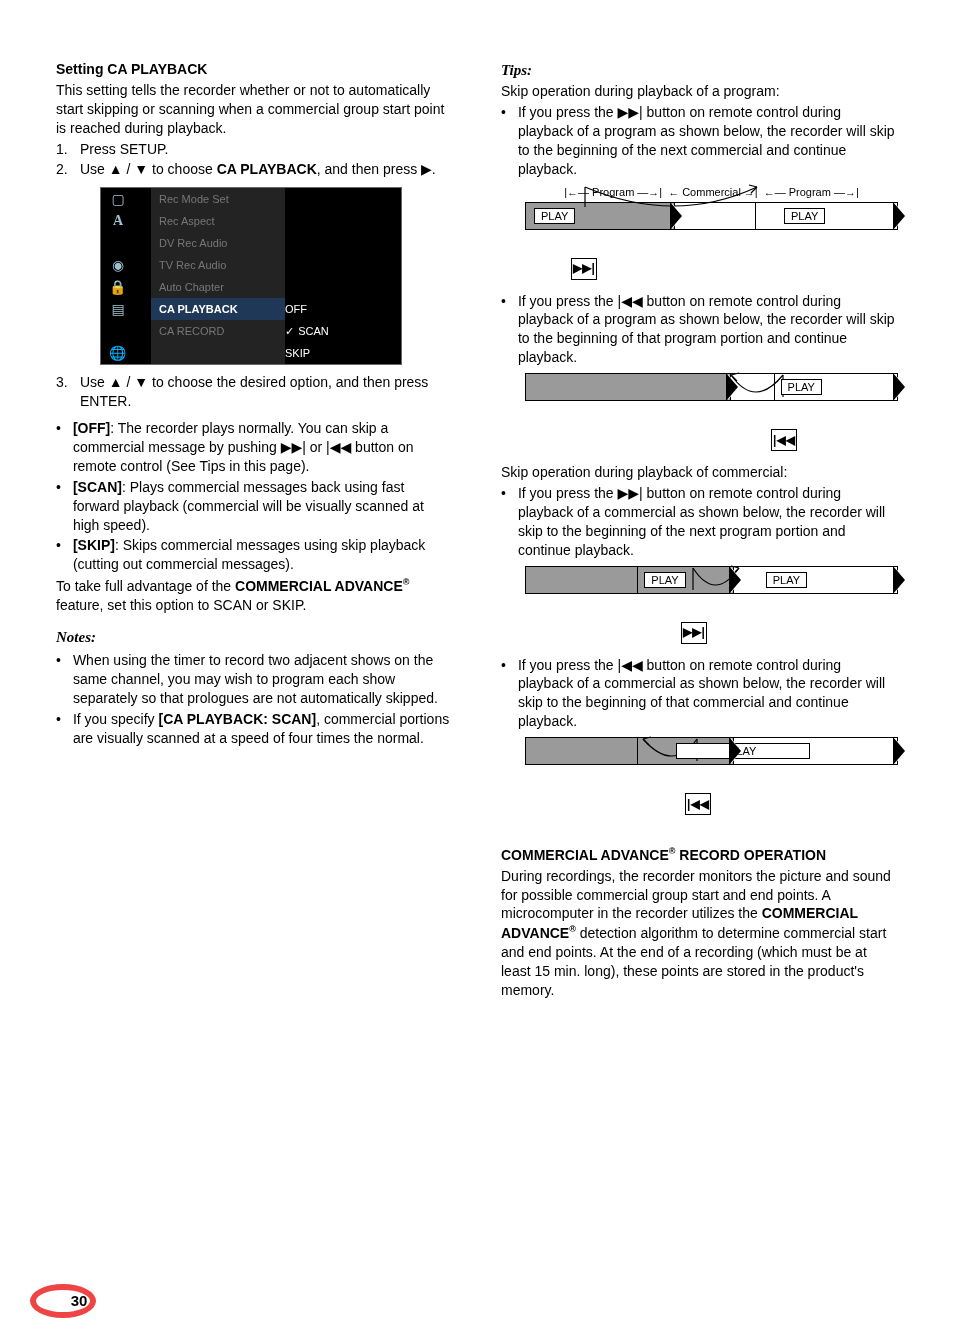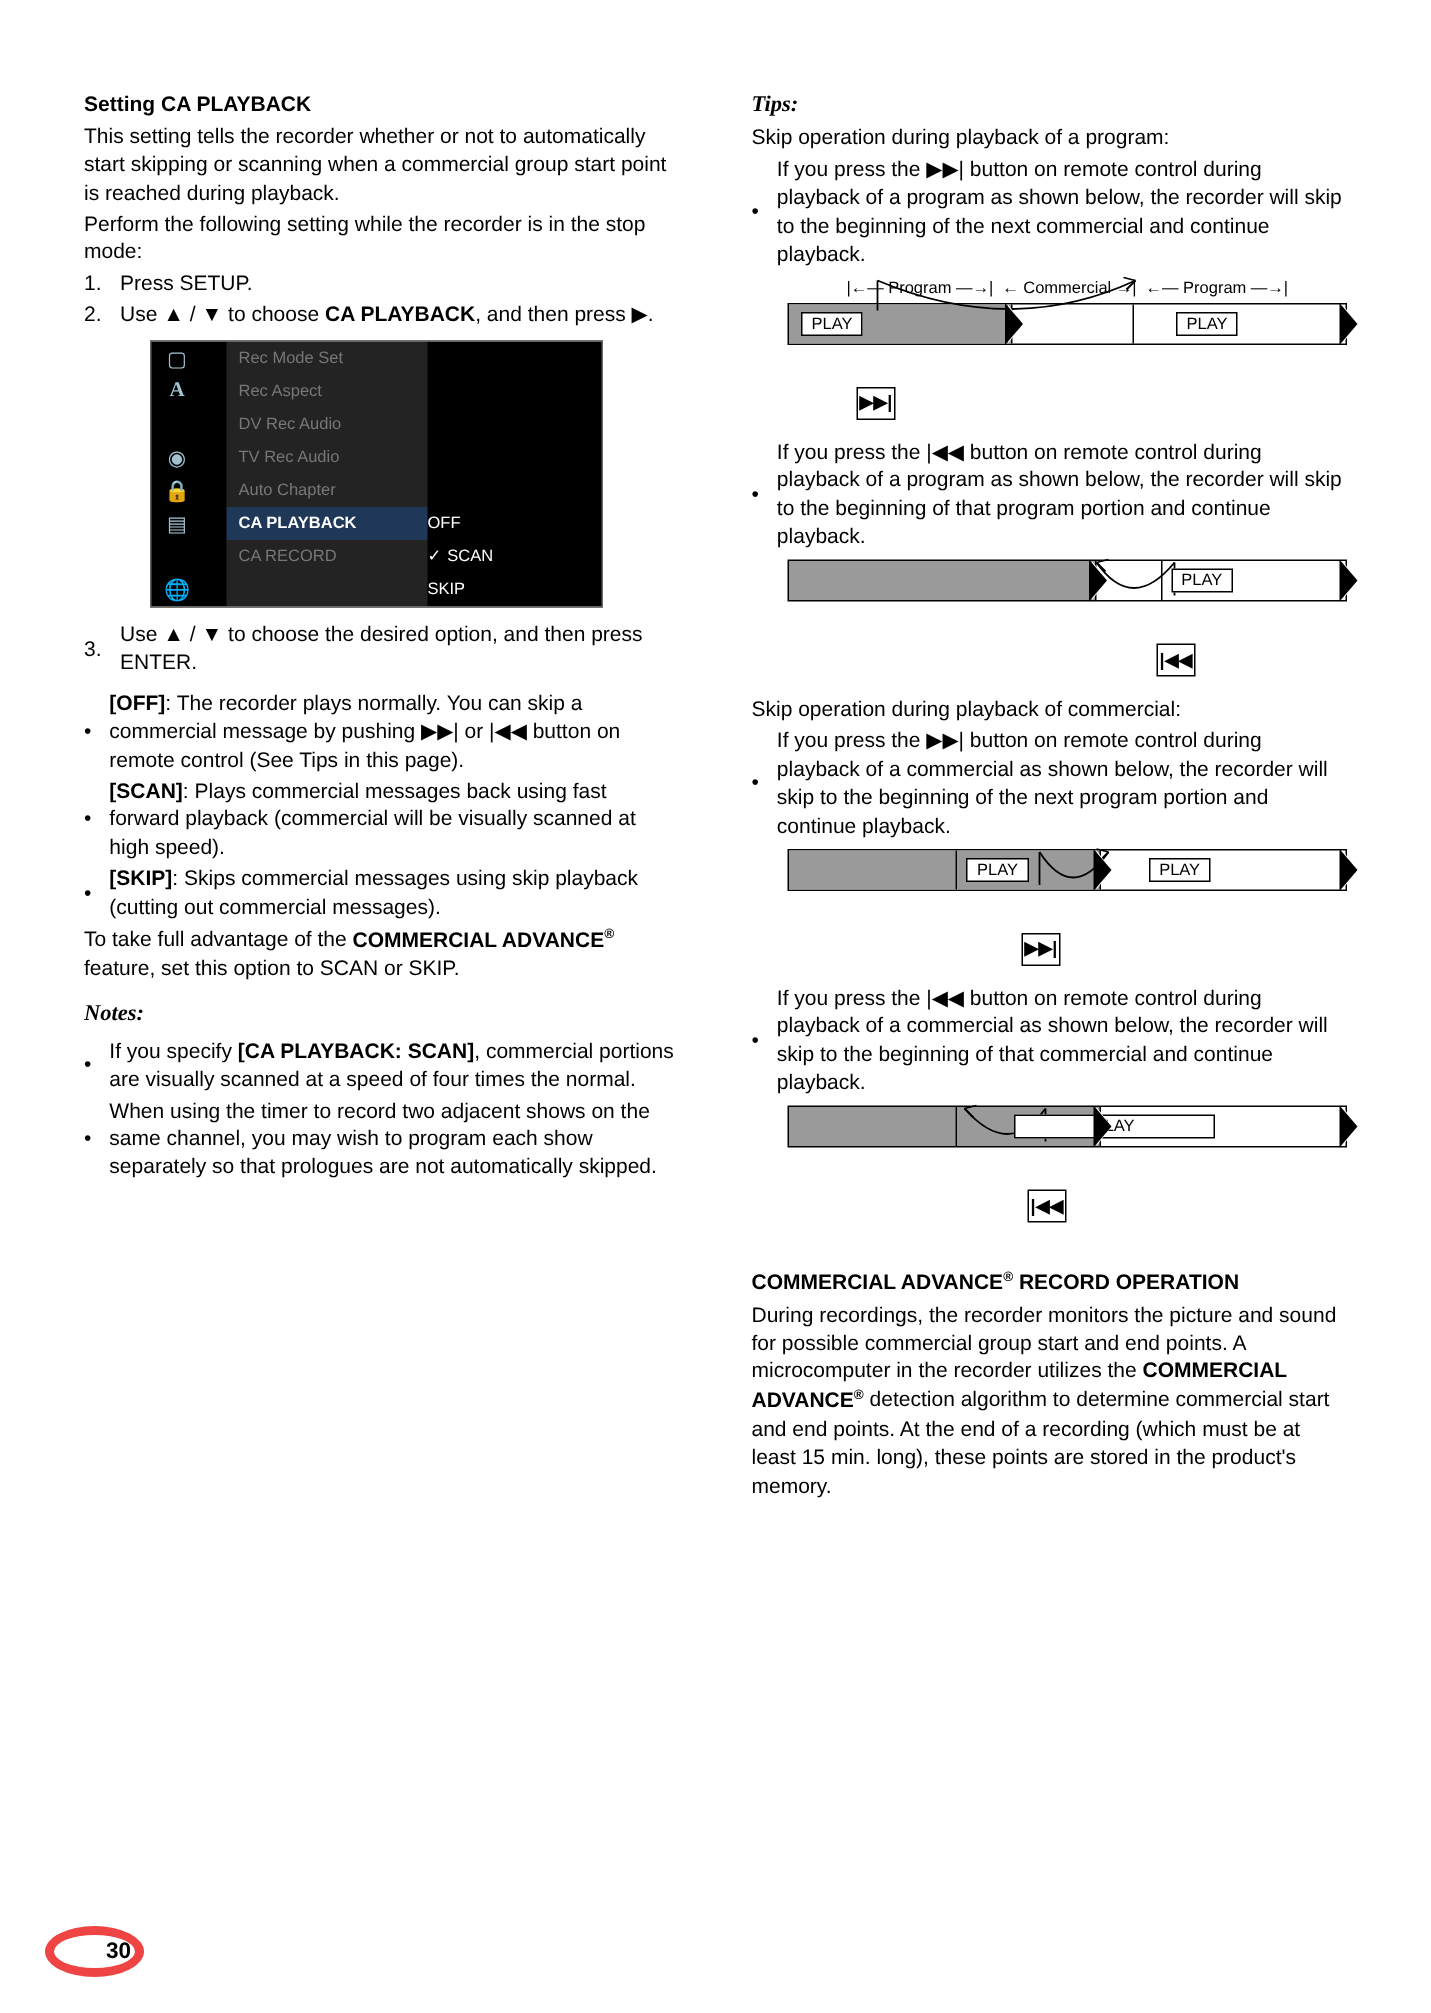--- a/index.html
+++ b/index.html
@@ -27,21 +27,20 @@
   }
   .heading {
     font-weight: bold;
     margin-bottom: 2px;
   }
   p { margin: 0 0 2px 0; }
   .ol-item, .ul-item {
     display: flex;
     gap: 6px;
     margin-bottom: 2px;
-    align-items: center;
   }
   .ol-item .num { min-width: 18px; }
   .ul-item::before { content: "•"; margin-right: 6px; }
   .ul-item-inner { }
   .ital { font-style: italic; font-weight: bold; font-family: "Times New Roman", serif; font-size: 15px; }
   .subheading { margin-top: 12px; margin-bottom: 4px; }
   b { font-weight: bold; }
   sup { font-size: 9px; }
   .pagecircle {
     position: absolute;
@@ -180,21 +179,20 @@
   }
 </style>
 </head>
 <body>
 
 <div class="page">
 
   <div class="col">
     <p class="heading">Setting CA PLAYBACK</p>
     <p>This setting tells the recorder whether or not to automatically start skipping or scanning when a commercial group start point is reached during playback.</p>
-    <p>Perform the following setting while the recorder is in the stop mode:</p>
 
     <div class="ol-item">
       <span class="num">1.</span>
       <span>Press SETUP.</span>
     </div>
     <div class="ol-item">
       <span class="num">2.</span>
       <span>
         <span>Use ▲ / ▼ to choose </span><b>CA PLAYBACK</b><span>, and then press ▶.</span>
       </span>
@@ -263,26 +261,26 @@
       <span class="ul-item-inner"><b>[SKIP]</b><span>: Skips commercial messages using skip playback (cutting out commercial messages).</span></span>
     </div>
 
     <p>
       <span>To take full advantage of the </span><b><span>COMMERCIAL ADVANCE</span><sup>®</sup></b><span> feature, set this option to SCAN or SKIP.</span>
     </p>
 
     <p class="ital subheading">Notes:</p>
     <div class="ul-item">
       <span class="ul-item-inner">
+        <span>When using the timer to record two adjacent shows on the same channel, you may wish to program each show separately so that prologues are not automatically skipped.</span>
+      </span>
+    </div>
+    <div class="ul-item">
+      <span class="ul-item-inner">
         <span>If you specify </span><b>[CA PLAYBACK: SCAN]</b><span>, commercial portions are visually scanned at a speed of four times the normal.</span>
-      </span>
-    </div>
-    <div class="ul-item">
-      <span class="ul-item-inner">
-        <span>When using the timer to record two adjacent shows on the same channel, you may wish to program each show separately so that prologues are not automatically skipped.</span>
       </span>
     </div>
   </div>
 
   <div class="col">
     <p class="ital">Tips:</p>
     <p>Skip operation during playback of a program:</p>
 
     <div class="ul-item">
       <span class="ul-item-inner">If you press the ▶▶| button on remote control during playback of a program as shown below, the recorder will skip to the beginning of the next commercial and continue playback.</span>

